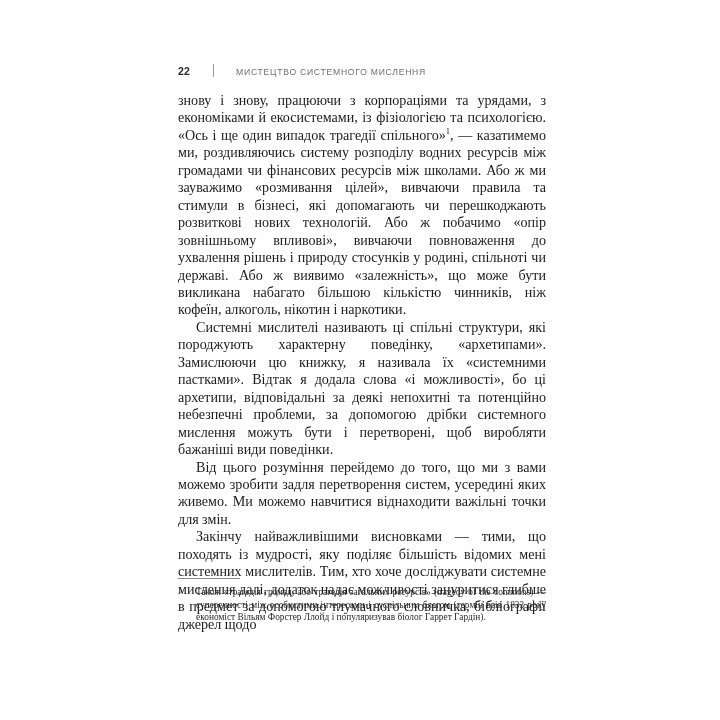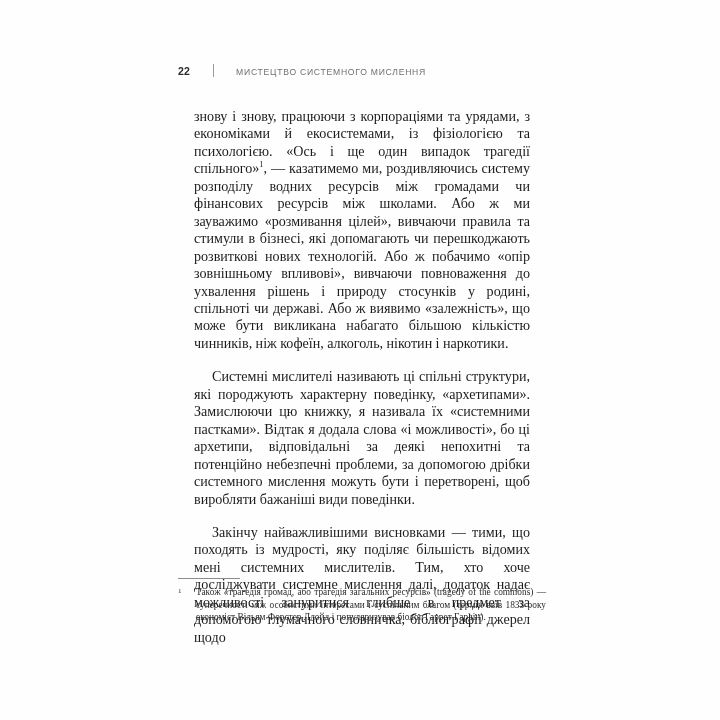--- a/index.html
+++ b/index.html
@@ -58,21 +58,21 @@
   }
 
   
   .text-block {
     position: absolute;
     left: 178px;
     top: 92px;
     width: 368px;
   }
   .para {
-    margin: 16px;
+    margin: 0;
     font-size: 14.1px;
     line-height: 17.45px;
     text-align: justify;
     text-justify: inter-word;
     text-indent: 18px;
     color: #1c1c1c;
     hyphens: manual;
     word-spacing: -0.1px;
   }
   .para.first {
@@ -124,20 +124,21 @@
     <span class="head-rule"></span>
     <span class="head-title">Мистецтво системного мислення</span>
   </div>
 
   <div class="text-block">
 
     <p class="para first"><span>знову і знову, працюючи з корпораціями та урядами, з економіками й екосистемами, із фізіологією та психологією. «Ось і ще один випадок трагедії спільного»</span><sup>1</sup><span>, — казатимемо ми, роздивляючись систему розподілу водних ресурсів між громадами чи фінансових ресурсів між школами. Або ж ми зауважимо «розмивання цілей», вивчаючи правила та стимули в бізнесі, які допомагають чи перешкоджають розвиткові нових технологій. Або ж побачимо «опір зовнішньому впливові», вивчаючи повноваження до ухвалення рішень і природу стосунків у родині, спільноті чи державі. Або ж виявимо «залежність», що може бути викликана набагато більшою кількістю чинників, ніж кофеїн, алкоголь, нікотин і наркотики.</span></p>
 
     <p class="para">Системні мислителі називають ці спільні структури, які породжують характерну поведінку, «архетипами». Замислюючи цю книжку, я називала їх «системними пастками». Відтак я додала слова «і можливості», бо ці архетипи, відповідальні за деякі непохитні та потенційно небезпечні проблеми, за допомогою дрібки системного мислення можуть бути і перетворені, щоб виробляти бажаніші види поведінки.</p>
 
+    <p class="para">Від цього розуміння перейдемо до того, що ми з вами можемо зробити задля перетворення систем, усередині яких живемо. Ми можемо навчитися віднаходити важільні точки для змін.</p>
 
     <p class="para">Закінчу найважливішими висновками — тими, що походять із мудрості, яку поділяє більшість відомих мені системних мислителів. Тим, хто хоче досліджувати системне мислення далі, додаток надає можливості зануритися глибше в предмет за допомогою тлумачного словничка, бібліографії джерел щодо</p>
 
   </div>
 
   <div class="footnote-zone">
     <div class="footnote-rule"></div>
     <div class="footnote"><span class="footnote-marker">1</span><span>Також «трагедія громад, або трагедія загальних ресурсів» (tragedy of the commons) — суперечності між особистими інтересами і суспільним благом (термін ввів 1833 року економіст Вільям Форстер Ллойд і популяризував біолог Гаррет Гардін).</span></div>
   </div>
 

